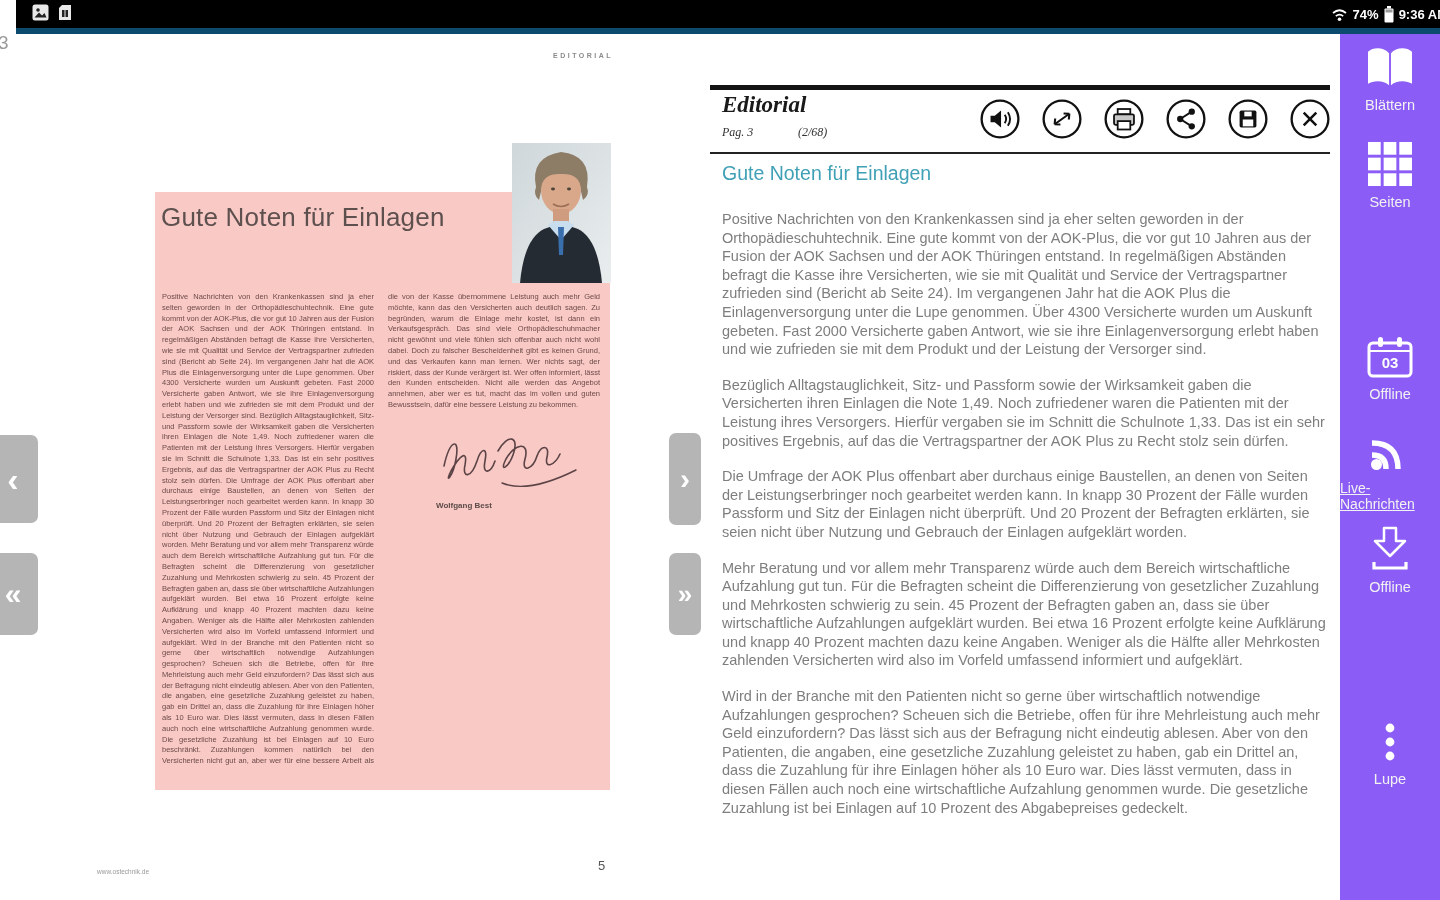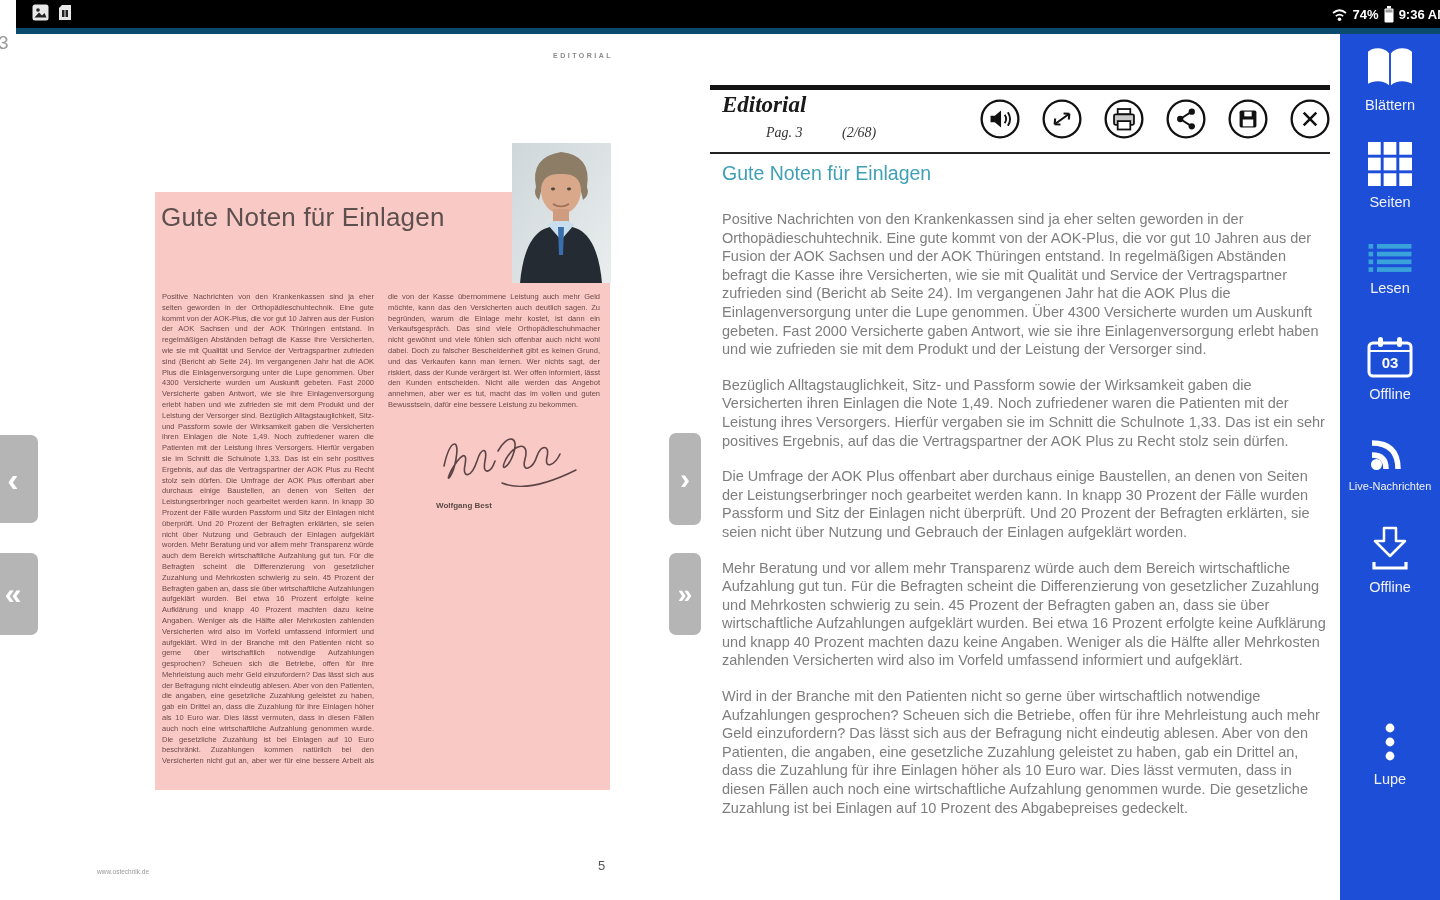--- a/index.html
+++ b/index.html
@@ -46,34 +46,34 @@
         #fdfbfa;}
   .logo-title{font-family:"Liberation Serif",serif;font-weight:bold;font-size:31px;color:#17793f;
               line-height:32px;padding-left:8px;letter-spacing:-.5px;}
   .logo-sub{display:block;text-align:right;font-size:7px;font-weight:bold;letter-spacing:1.5px;
             color:#c02a3c;margin-top:-2px;padding-right:14px;}
   .rule-thick{position:absolute;left:10px;right:7px;top:57px;height:5px;background:#141414;}
   .rule-thin{position:absolute;left:10px;right:7px;top:124px;height:2px;background:#222;}
   .article-title{position:absolute;left:22px;top:64px;font-family:"Liberation Serif",serif;
                  font-style:italic;font-weight:bold;font-size:23px;color:#1a1a1a;}
   .page-info{position:absolute;left:22px;top:97px;font-family:"Liberation Serif",serif;
-             font-style:italic;font-size:14px;color:#333;margin-left:44px;}
+             font-style:italic;font-size:12px;color:#333;}
   .page-info .frac{position:absolute;left:76px;top:0;}
   .tb-btn{position:absolute;top:70px;width:42px;height:42px;cursor:pointer;}
   .reader-heading{position:absolute;left:22px;top:134px;font-size:19.5px;color:#3fa0b6;}
   .reader-body{position:absolute;left:22px;top:182px;width:606px;font-size:14.5px;
                line-height:18.6px;color:#7e7e7e;}
   .reader-body p{margin:0 0 17px 0;}
 
   
-  .sidebar{position:absolute;left:1340px;top:0;width:100px;height:900px;background:#1d4ed8;z-index:6;}
+  .sidebar{position:absolute;left:1340px;top:0;width:100px;height:900px;background:#8b5cf6;z-index:6;}
   .sb-item{position:absolute;left:0;width:100px;display:flex;flex-direction:column;
            align-items:center;cursor:pointer;}
   .sb-item .lbl{margin-top:8px;font-size:14.5px;color:#f2f2f2;}
-  .sb-item .lbl.small{font-size:11px;}
+  .sb-item .lbl.small{font-size:14px;text-decoration:underline;}
 </style>
 </head>
 <body>
 
 <div id="app">
 
   <div class="statusbar">
     <div class="sb-left">
       <svg width="17" height="17" viewBox="0 0 17 17">
         <rect x="0.5" y="0.5" width="16" height="16" rx="2.5" fill="#e8e8e8"></rect>
@@ -243,35 +243,20 @@
             <rect x="16" y="16" width="13" height="13"></rect>
             <rect x="32" y="16" width="13" height="13"></rect>
           <rect x="0" y="32" width="13" height="13"></rect>
             <rect x="16" y="32" width="13" height="13"></rect>
             <rect x="32" y="32" width="13" height="13"></rect>
         </g>
       </svg>
       <span class="lbl">Seiten</span>
     </div>
 
-    <div class="sb-item" style="top:244px">
-      <svg width="44" height="28" viewBox="0 0 46 30">
-        <g fill="#3aa2da">
-          <rect x="0" y="0" width="5" height="5"></rect>
-            <rect x="9" y="0" width="37" height="5"></rect>
-          <rect x="0" y="8.3" width="5" height="5"></rect>
-            <rect x="9" y="8.3" width="37" height="5"></rect>
-          <rect x="0" y="16.6" width="5" height="5"></rect>
-            <rect x="9" y="16.6" width="37" height="5"></rect>
-          <rect x="0" y="24.9" width="5" height="5"></rect>
-            <rect x="9" y="24.9" width="37" height="5"></rect>
-        </g>
-      </svg>
-      <span class="lbl">Lesen</span>
-    </div>
 
     <div class="sb-item" style="top:336px">
       <svg width="46" height="42" viewBox="0 0 46 42">
         <rect x="2" y="7" width="42" height="33" rx="4" stroke="#fff" stroke-width="3" fill="none"></rect>
         <rect x="11" y="1" width="5" height="10" rx="2.5" fill="#fff"></rect>
         <rect x="30" y="1" width="5" height="10" rx="2.5" fill="#fff"></rect>
         <path d="M2 15 H44" stroke="#fff" stroke-width="2"></path>
         <text x="23" y="32" text-anchor="middle" font-size="15" font-weight="bold" fill="#fff" font-family="Liberation Sans, sans-serif">03</text>
       </svg>
       <span class="lbl">Offline</span>

